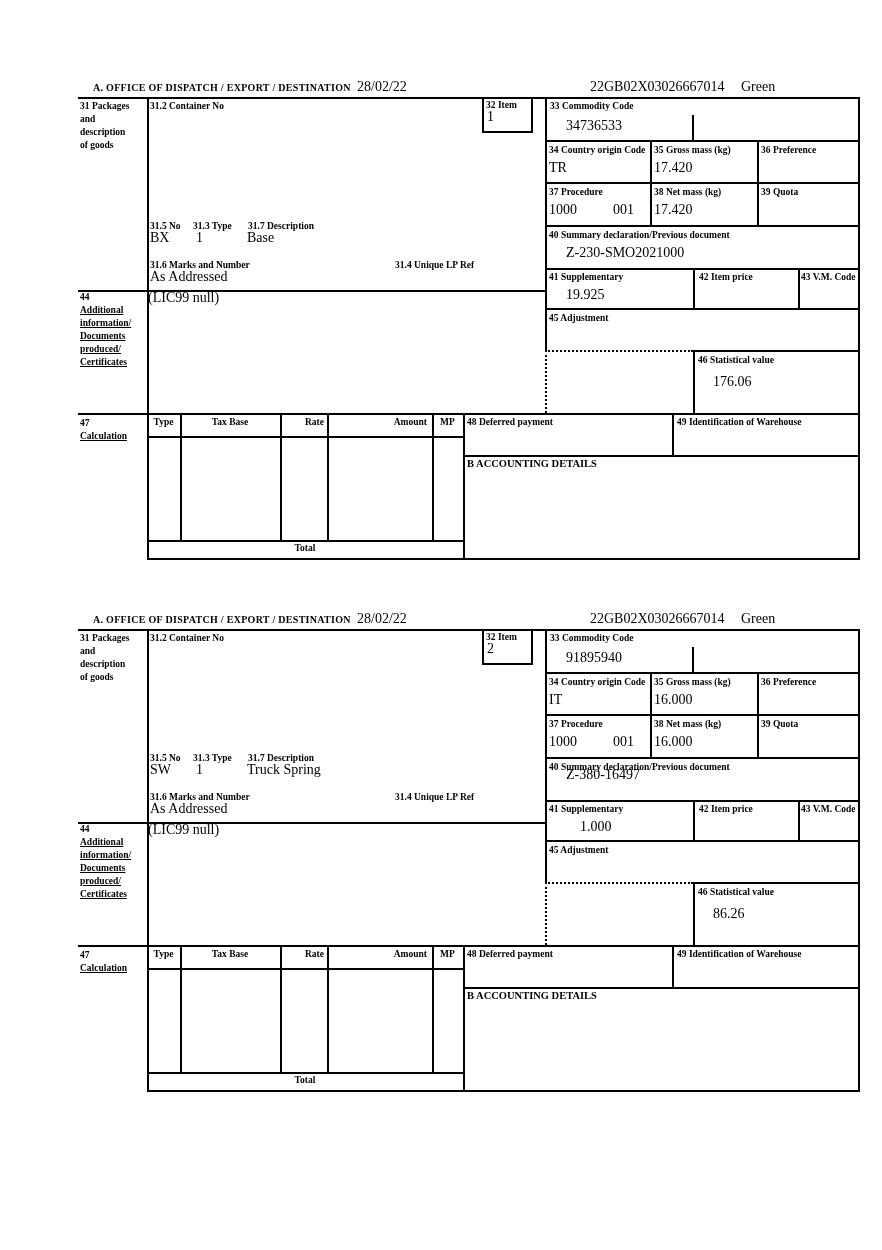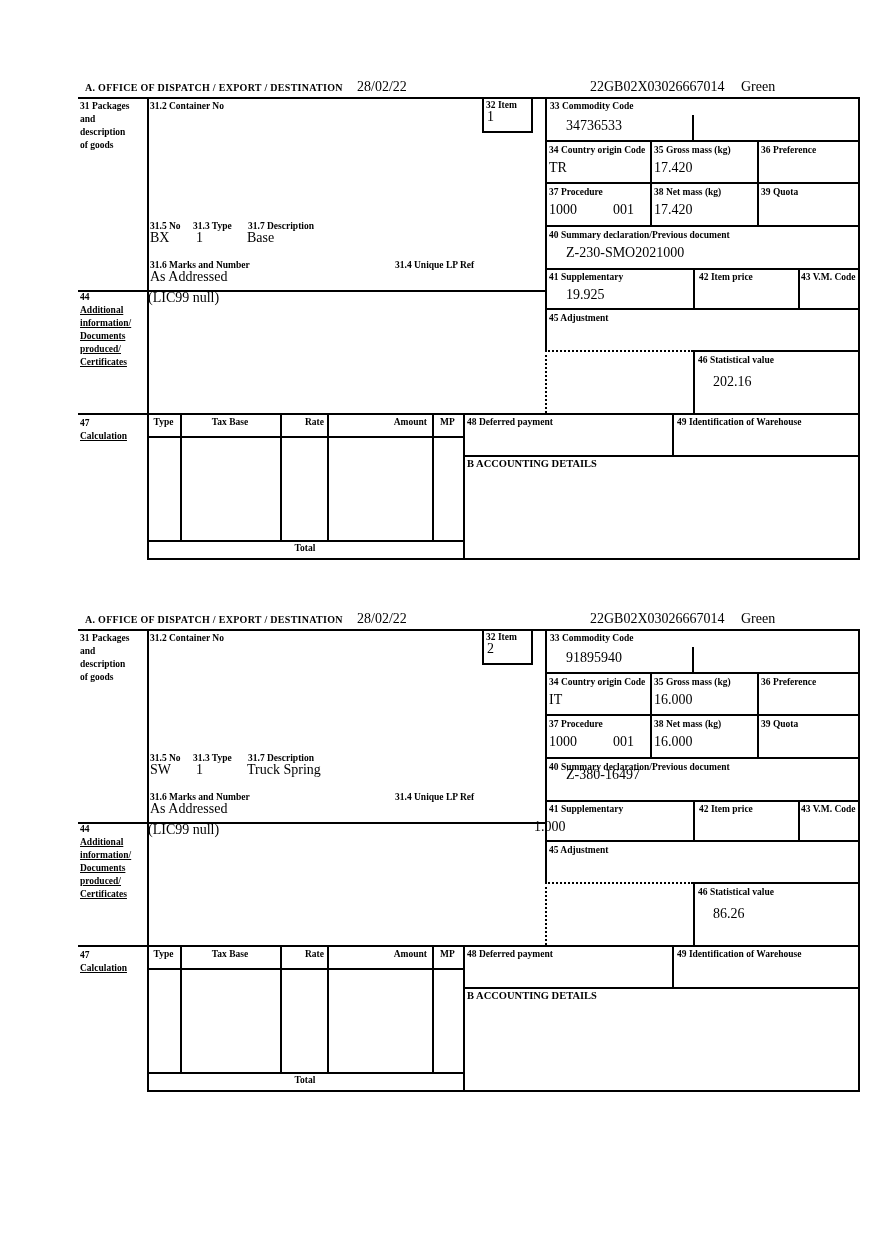--- a/index.html
+++ b/index.html
@@ -4,21 +4,21 @@
 <style>
   html,body{margin:0;padding:0;background:#fff;}
   #page{position:relative;width:882px;height:1250px;background:#ffffff;overflow:hidden;
         font-family:"Liberation Serif","DejaVu Serif",serif;color:#000;}
   .sec{position:absolute;left:0;width:882px;height:482px;}
   .g{position:absolute;background:#000;display:block;}
   .dv{position:absolute;width:0;border-left:2px dotted #000;display:block;}
   .dh{position:absolute;height:0;border-top:2px dotted #000;display:block;}
   .lbl{position:absolute;font-size:9.5px;font-weight:bold;white-space:nowrap;line-height:11px;}
   .val{position:absolute;font-size:14px;font-weight:normal;white-space:nowrap;line-height:15px;}
-  .hdr{position:absolute;font-size:10px;font-weight:bold;white-space:nowrap;letter-spacing:0.3px;}
+  .hdr{position:absolute;font-size:10px;font-weight:bold;white-space:nowrap;letter-spacing:0.3px;margin-left:8px;}
   .acct{position:absolute;font-size:10.5px;font-weight:bold;white-space:nowrap;}
   .u{text-decoration:underline;}
   .ctr{text-align:center;}
   .rgt{text-align:right;}
 </style>
 </head>
 <body>
 
 <div id="page">
     <div class="sec" style="top: 79px;">
@@ -103,21 +103,21 @@
   <div class="val" style="left:654px;top:123px">17.420</div>
   <div class="lbl" style="left:761px;top:108px">39 Quota</div>
   <div class="lbl" style="left:549px;top:151px">40 Summary declaration/Previous document</div>
   <div class="val" style="left:566px;top:166px">Z-230-SMO2021000</div>
   <div class="lbl" style="left:549px;top:193px">41 Supplementary</div>
   <div class="val" style="left:566px;top:208px">19.925</div>
   <div class="lbl" style="left:699px;top:193px">42 Item price</div>
   <div class="lbl" style="left:801px;top:193px">43 V.M. Code</div>
   <div class="lbl" style="left:549px;top:234px">45 Adjustment</div>
   <div class="lbl" style="left:698px;top:276px">46 Statistical value</div>
-  <div class="val" style="left:713px;top:295px">202.16</div>
+  <div class="val" style="left:713px;top:295px">176.06</div>
 
   <div class="lbl ctr" style="left:147px;top:338px;width:33px">Type</div>
   <div class="lbl ctr" style="left:180px;top:338px;width:100px">Tax Base</div>
   <div class="lbl rgt" style="left:280px;top:338px;width:44px">Rate</div>
   <div class="lbl rgt" style="left:327px;top:338px;width:100px">Amount</div>
   <div class="lbl ctr" style="left:432px;top:338px;width:31px">MP</div>
   <div class="lbl" style="left:467px;top:338px">48 Deferred payment</div>
   <div class="lbl" style="left:677px;top:338px">49 Identification of Warehouse</div>
   <div class="acct" style="left:467px;top:379px">B ACCOUNTING DETAILS</div>
   <div class="lbl ctr" style="left:147px;top:464px;width:316px">Total</div>
@@ -199,21 +199,21 @@
   <div class="lbl" style="left:761px;top:66px">36 Preference</div>
   <div class="lbl" style="left:549px;top:108px">37 Procedure</div>
   <div class="val" style="left:549px;top:123px">1000</div>
   <div class="val" style="left:613px;top:123px">001</div>
   <div class="lbl" style="left:654px;top:108px">38 Net mass (kg)</div>
   <div class="val" style="left:654px;top:123px">16.000</div>
   <div class="lbl" style="left:761px;top:108px">39 Quota</div>
   <div class="lbl" style="left:549px;top:151px">40 Summary declaration/Previous document</div>
   <div class="val" style="left:566px;top:156px">Z-380-16497</div>
   <div class="lbl" style="left:549px;top:193px">41 Supplementary</div>
-  <div class="val" style="left:534px;top:208px">1.000</div>
+  <div class="val" style="left:580px;top:208px">1.000</div>
   <div class="lbl" style="left:699px;top:193px">42 Item price</div>
   <div class="lbl" style="left:801px;top:193px">43 V.M. Code</div>
   <div class="lbl" style="left:549px;top:234px">45 Adjustment</div>
   <div class="lbl" style="left:698px;top:276px">46 Statistical value</div>
   <div class="val" style="left:713px;top:295px">86.26</div>
 
   <div class="lbl ctr" style="left:147px;top:338px;width:33px">Type</div>
   <div class="lbl ctr" style="left:180px;top:338px;width:100px">Tax Base</div>
   <div class="lbl rgt" style="left:280px;top:338px;width:44px">Rate</div>
   <div class="lbl rgt" style="left:327px;top:338px;width:100px">Amount</div>

